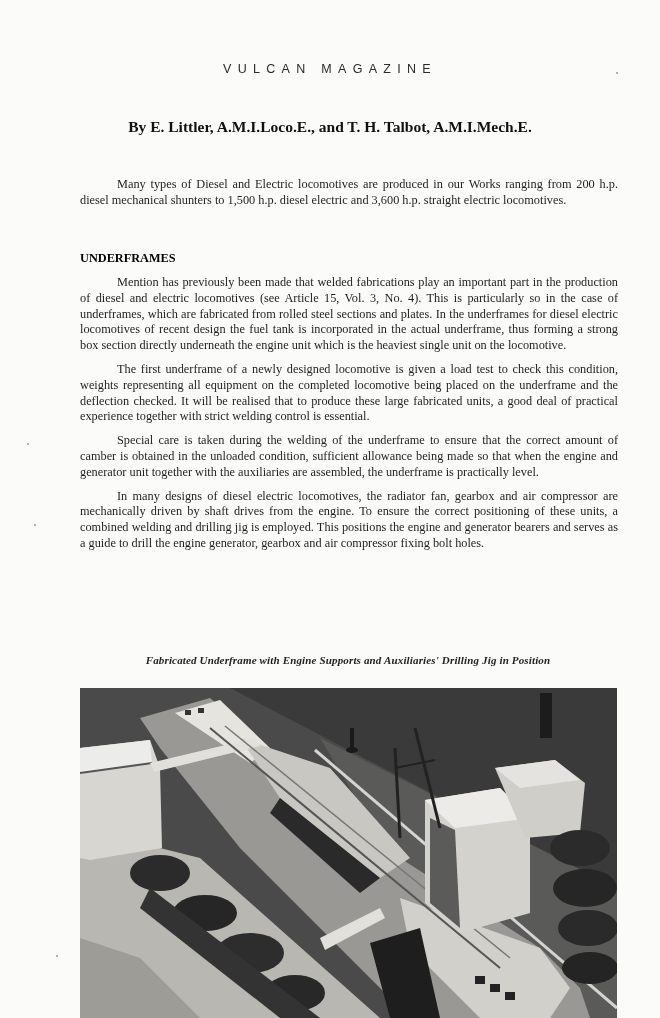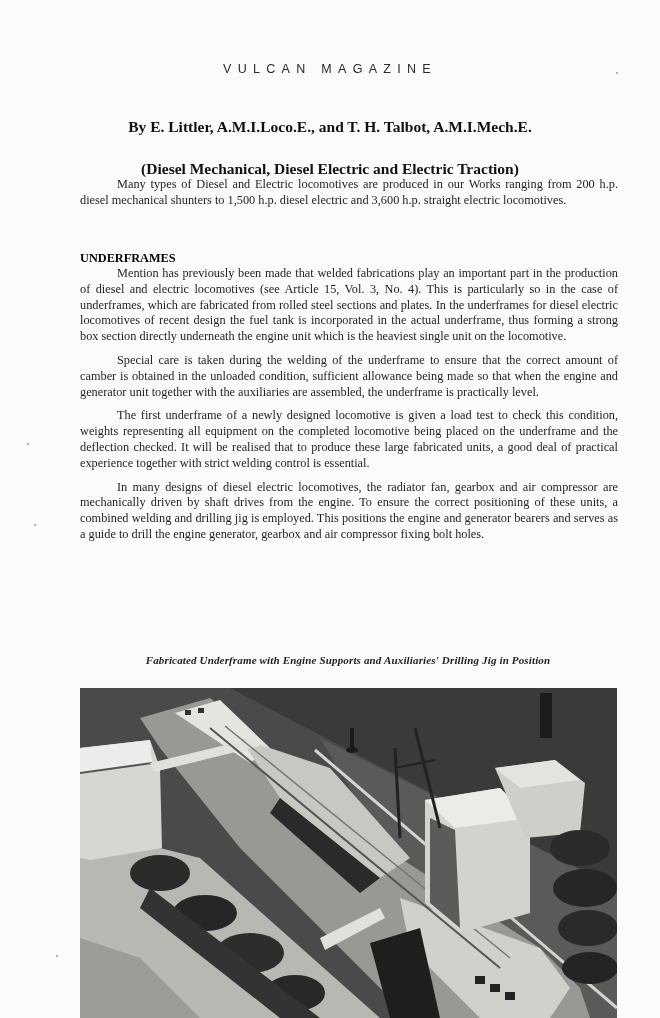--- a/index.html
+++ b/index.html
@@ -29,21 +29,21 @@
     .body-text {
       position: absolute; left: 80px; width: 538px;
       font-size: 12.3px; line-height: 15.8px; text-align: justify; color: #1e1e1e;
     }
     .body-text p { margin: 0 0 8px 0; text-indent: 37px; }
     .intro { top: 177px; }
     .heading {
       position: absolute; left: 80px; top: 251px;
       font-weight: bold; font-size: 12.3px; color: #000000;
     }
-    .sec { top: 266px; }
+    .sec { top: 275px; }
     .caption {
       position: absolute; top: 654px; left: 0; width: 660px; text-align: center;
       font-style: italic; font-weight: bold; font-size: 11px; color: #222;
       letter-spacing: 0.15px;
       padding-left: 18px;
     }
     .photo {
       position: absolute; left: 80px; top: 688px; width: 537px; height: 330px;
       overflow: hidden; background: #3b3b3b;
     }
@@ -51,32 +51,31 @@
     .speck { position: absolute; width: 2px; height: 2px; background: #999; border-radius: 50%; }
   </style>
 </head>
 <body>
 
 <div class="page">
 
   <div class="masthead">VULCAN MAGAZINE</div>
 
   <div class="byline">By E. Littler, A.M.I.Loco.E., and T. H. Talbot, A.M.I.Mech.E.</div>
-  <div class="subsub">(Diesel Mechanical, Diesel Electric and Electric Traction)</div>
 
   <div class="body-text intro">
     <p>Many types of Diesel and Electric locomotives are produced in our Works ranging from 200 h.p. diesel mechanical shunters to 1,500 h.p. diesel electric and 3,600 h.p. straight electric locomotives.</p>
   </div>
 
   <div class="heading">UNDERFRAMES</div>
 
   <div class="body-text sec">
     <p>Mention has previously been made that welded fabrications play an important part in the production of diesel and electric locomotives (see Article 15, Vol. 3, No. 4). This is particularly so in the case of underframes, which are fabricated from rolled steel sections and plates. In the underframes for diesel electric locomotives of recent design the fuel tank is incorporated in the actual underframe, thus forming a strong box section directly underneath the engine unit which is the heaviest single unit on the locomotive.</p>
+    <p>The first underframe of a newly designed locomotive is given a load test to check this condition, weights representing all equipment on the completed locomotive being placed on the underframe and the deflection checked. It will be realised that to produce these large fabricated units, a good deal of practical experience together with strict welding control is essential.</p>
     <p>Special care is taken during the welding of the underframe to ensure that the correct amount of camber is obtained in the unloaded condition, sufficient allowance being made so that when the engine and generator unit together with the auxiliaries are assembled, the underframe is practically level.</p>
-    <p>The first underframe of a newly designed locomotive is given a load test to check this condition, weights representing all equipment on the completed locomotive being placed on the underframe and the deflection checked. It will be realised that to produce these large fabricated units, a good deal of practical experience together with strict welding control is essential.</p>
     <p>In many designs of diesel electric locomotives, the radiator fan, gearbox and air compressor are mechanically driven by shaft drives from the engine. To ensure the correct positioning of these units, a combined welding and drilling jig is employed. This positions the engine and generator bearers and serves as a guide to drill the engine generator, gearbox and air compressor fixing bolt holes.</p>
   </div>
 
   <div class="caption">Fabricated Underframe with Engine Supports and Auxiliaries' Drilling Jig in Position</div>
 
   <div class="photo">
     <svg width="537" height="330" viewBox="0 0 537 330">
 
       <rect x="0" y="0" width="537" height="330" fill="#4a4a4a"></rect>
 

